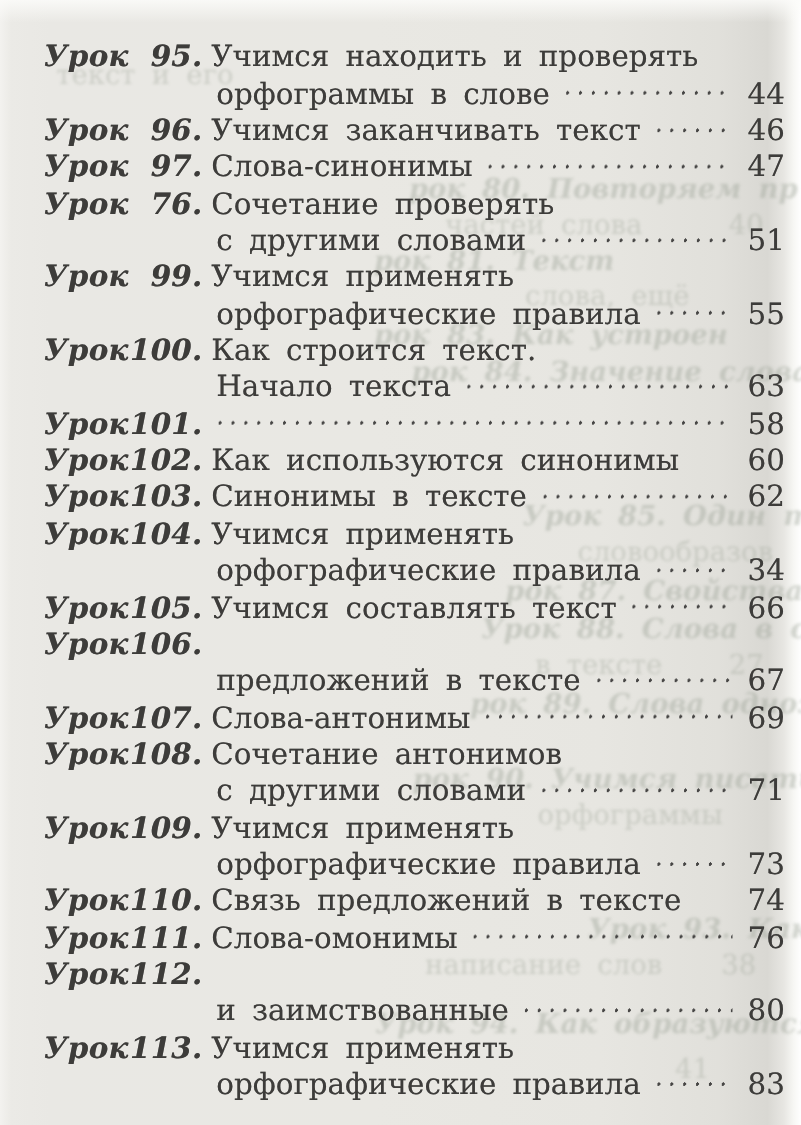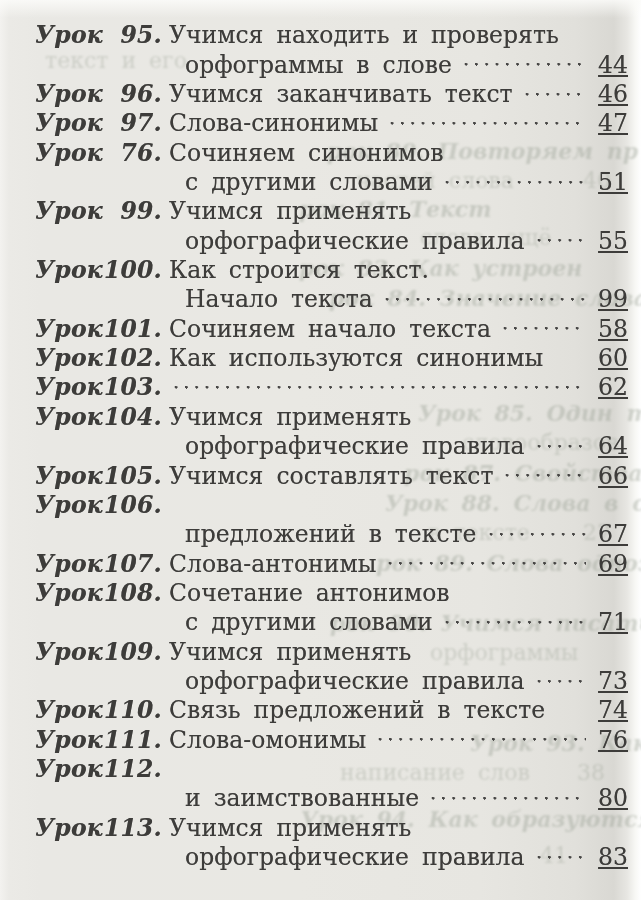--- a/index.html
+++ b/index.html
@@ -20,41 +20,41 @@
   #ghosts{position:absolute;inset:0;z-index:1;}
   .ghost{
     position:absolute;white-space:nowrap;
     font-size:22px;line-height:22px;word-spacing:6px;
     color:#99a094;opacity:0.40;filter:blur(1.25px);
     font-weight:bold;font-style:italic;
   }
   .ghost.plain{font-weight:normal;font-style:normal;color:#a2a89c;}
 
   
-  #toc{position:absolute;left:35px;top:14px;right:13px;z-index:2;}
+  #toc{position:absolute;left:35px;top:24px;right:13px;z-index:2;}
   .row{
     display:flex;align-items:baseline;
     height:29.35px;line-height:29.35px;
     font-size:23.5px;color:#3d3c3a;white-space:nowrap;
     text-shadow:0 0 0.5px rgba(61,60,58,0.55);
   }
   .lbl{
     flex:0 0 127px;display:flex;justify-content:space-between;
     font-weight:bold;font-style:italic;letter-spacing:0.2px;
   }
   .ttl{margin-left:7px;word-spacing:5.5px;text-align:right;}
-  .row.cont .ttl{margin-left:23px;}
+  .row.cont .ttl{margin-left:11px;}
   .dots{
     flex:1 1 0;min-width:10px;height:100%;
     margin-left:9px;margin-right:8px;
     background-image:radial-gradient(circle 1.35px at 5px 21.5px,#474645 97%,rgba(0,0,0,0) 100%);
     background-size:10.3px 29.35px;background-repeat:repeat-x;
   }
   .row.nodots .dots{background-image:none;}
-  .pg{flex:0 0 34px;text-align:right;text-decoration:underline;}
+  .pg{flex:0 0 34px;text-align:right;}
   .row.nopg .pg{visibility:hidden;}
 </style>
 </head>
 <body>
 
 <div id="page">
   <div id="ghosts">
       <span class="ghost plain" style="left: 45px; top: 50px;">текст и его</span>
       <span class="ghost" style="left: 327px; top: 140px;">рок 80. Повторяем пр</span>
       <span class="ghost plain" style="left: 356px; top: 170px;">частей слова</span>
@@ -113,21 +113,21 @@
     </span>
     <span class="ttl">Слова-синонимы</span>
     <span class="dots"></span>
     <span class="pg">47</span>
   </div>
       <div class="row nodots nopg">
     <span class="lbl">
       <span class="lw">Урок</span>
       <span class="ln">76.</span>
     </span>
-    <span class="ttl">Сочиняем синонимов</span>
+    <span class="ttl">Сочетание проверять</span>
     <span class="dots"></span>
     <span class="pg"></span>
   </div>
       <div class="row cont">
     <span class="lbl">
       <span class="lw"></span>
       <span class="ln"></span>
     </span>
     <span class="ttl">с другими словами</span>
     <span class="dots"></span>
@@ -160,65 +160,65 @@
     <span class="dots"></span>
     <span class="pg"></span>
   </div>
       <div class="row cont">
     <span class="lbl">
       <span class="lw"></span>
       <span class="ln"></span>
     </span>
     <span class="ttl">Начало текста</span>
     <span class="dots"></span>
-    <span class="pg">99</span>
+    <span class="pg">63</span>
   </div>
       <div class="row">
     <span class="lbl">
       <span class="lw">Урок</span>
       <span class="ln">101.</span>
     </span>
-    <span class="ttl">Сочиняем начало текста</span>
     <span class="dots"></span>
     <span class="pg">58</span>
   </div>
       <div class="row nodots">
     <span class="lbl">
       <span class="lw">Урок</span>
       <span class="ln">102.</span>
     </span>
     <span class="ttl">Как используются синонимы</span>
     <span class="dots"></span>
     <span class="pg">60</span>
   </div>
       <div class="row">
     <span class="lbl">
       <span class="lw">Урок</span>
       <span class="ln">103.</span>
     </span>
+    <span class="ttl">Синонимы в тексте</span>
     <span class="dots"></span>
     <span class="pg">62</span>
   </div>
       <div class="row nodots nopg">
     <span class="lbl">
       <span class="lw">Урок</span>
       <span class="ln">104.</span>
     </span>
     <span class="ttl">Учимся применять</span>
     <span class="dots"></span>
     <span class="pg"></span>
   </div>
       <div class="row cont">
     <span class="lbl">
       <span class="lw"></span>
       <span class="ln"></span>
     </span>
     <span class="ttl">орфографические правила</span>
     <span class="dots"></span>
-    <span class="pg">64</span>
+    <span class="pg">34</span>
   </div>
       <div class="row">
     <span class="lbl">
       <span class="lw">Урок</span>
       <span class="ln">105.</span>
     </span>
     <span class="ttl">Учимся составлять текст</span>
     <span class="dots"></span>
     <span class="pg">66</span>
   </div>

